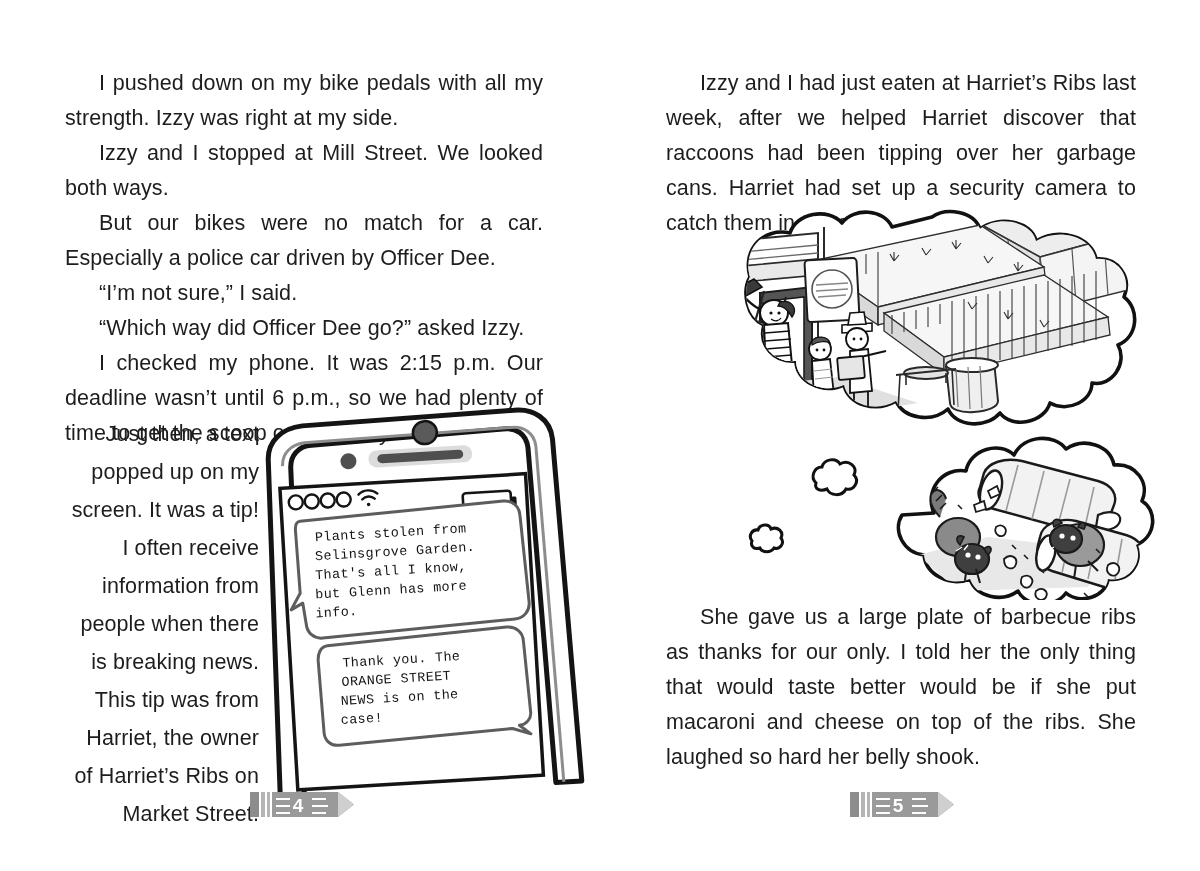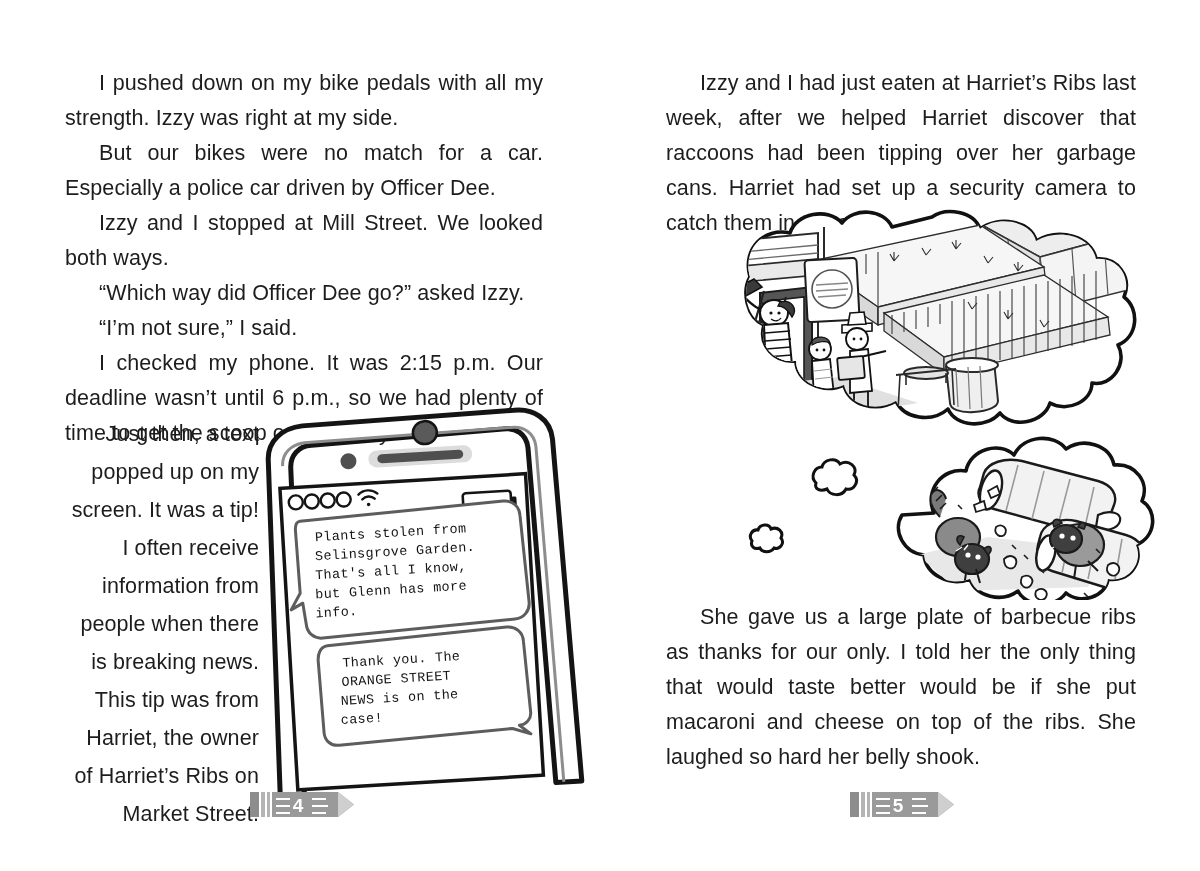--- a/index.html
+++ b/index.html
@@ -59,24 +59,24 @@
     font-size:19px;font-weight:700;fill:#ffffff;
   }
 </style>
 </head>
 <body>
 
 <div class="page-spread">
 
   <div id="left-top">
     <p class="para indent">I pushed down on my bike pedals with all my strength. Izzy was right at my side.</p>
+    <p class="para indent">Izzy and I stopped at Mill Street. We looked both ways.</p>
     <p class="para indent">But our bikes were no match for a car. Especially a police car driven by Officer Dee.</p>
-    <p class="para indent">Izzy and I stopped at Mill Street. We looked both ways.</p>
+    <p class="para indent noj">“I’m not sure,” I said.</p>
     <p class="para indent noj">“Which way did Officer Dee go?” asked Izzy.</p>
-    <p class="para indent noj">“I’m not sure,” I said.</p>
     <p class="para indent">I checked my phone. It was 2:15 p.m. Our deadline wasn’t until 6 p.m., so we had plenty of time to get the scoop on this story.</p>
   </div>
 
   <div id="left-narrow">
     <p class="para indent">Just then, a text popped up on my screen. It was a tip! I often receive information from people when there is breaking news. This tip was from Harriet, the owner of Harriet’s Ribs on Market Street.</p>
   </div>
 
   <div id="phone-wrap">
     <svg width="320" height="372" viewBox="0 0 320 372">
       <defs>

